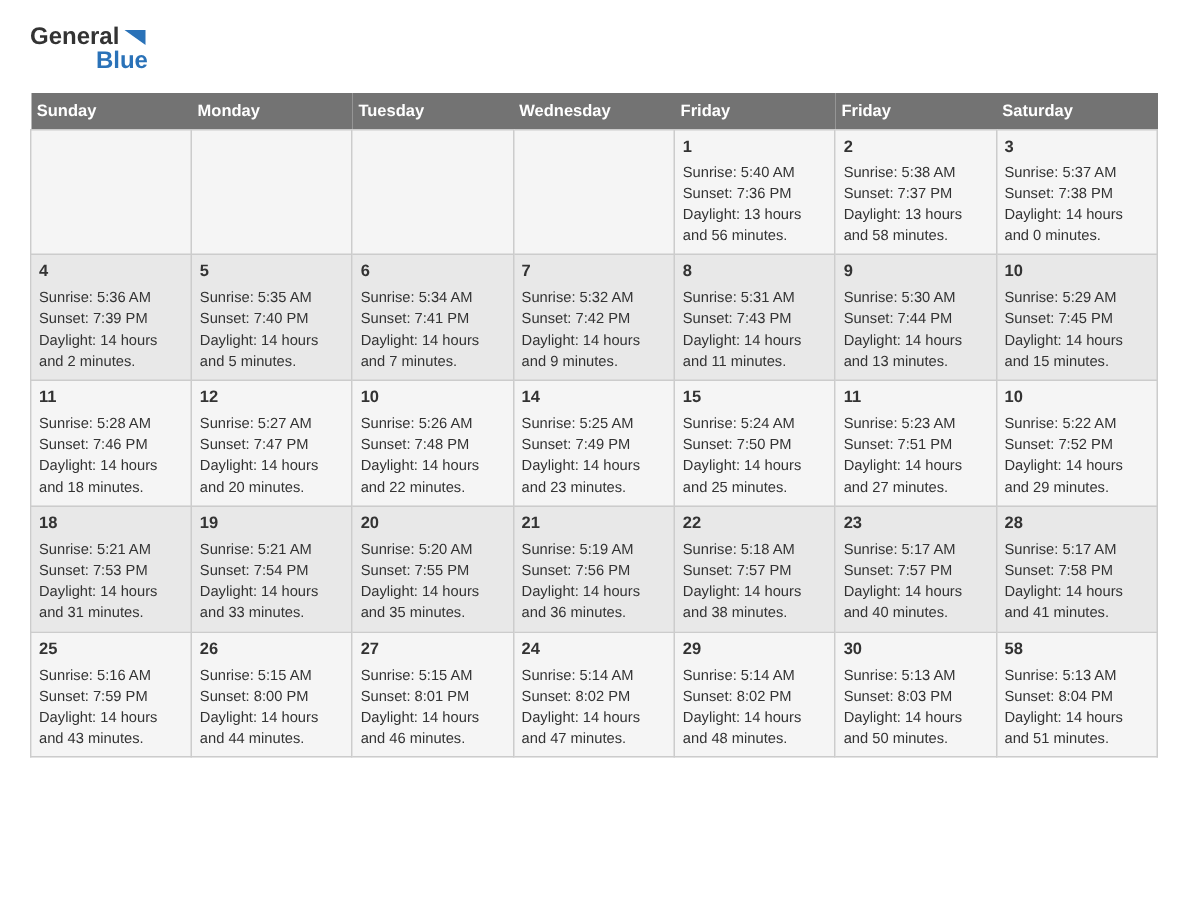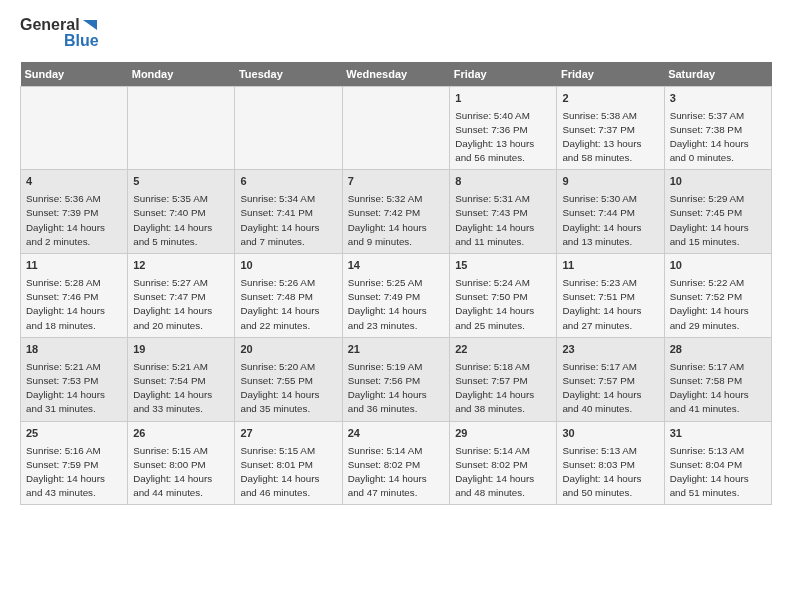--- a/index.html
+++ b/index.html
@@ -238,18 +238,18 @@
         </td>
         <td>
           <span class="day-number">29</span>
           <div class="day-info">Sunrise: 5:14 AM<br>Sunset: 8:02 PM<br>Daylight: 14 hours and 48 minutes.</div>
         </td>
         <td>
           <span class="day-number">30</span>
           <div class="day-info">Sunrise: 5:13 AM<br>Sunset: 8:03 PM<br>Daylight: 14 hours and 50 minutes.</div>
         </td>
         <td>
-          <span class="day-number">31</span>
+          <span class="day-number">58</span>
           <div class="day-info">Sunrise: 5:13 AM<br>Sunset: 8:04 PM<br>Daylight: 14 hours and 51 minutes.</div>
         </td>
       </tr>
     </tbody>
 </table>
 
 </body></html>

